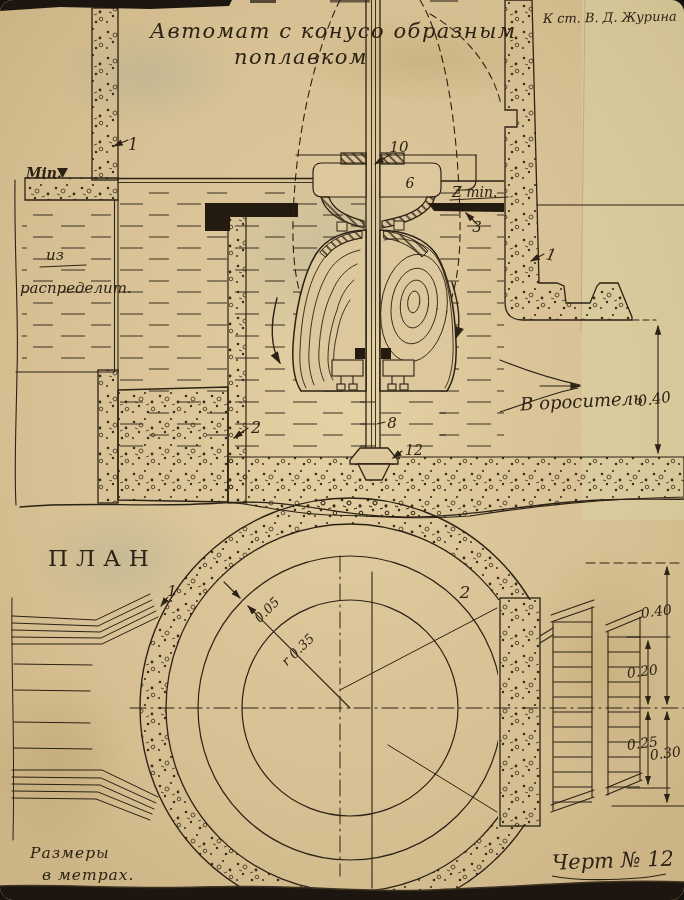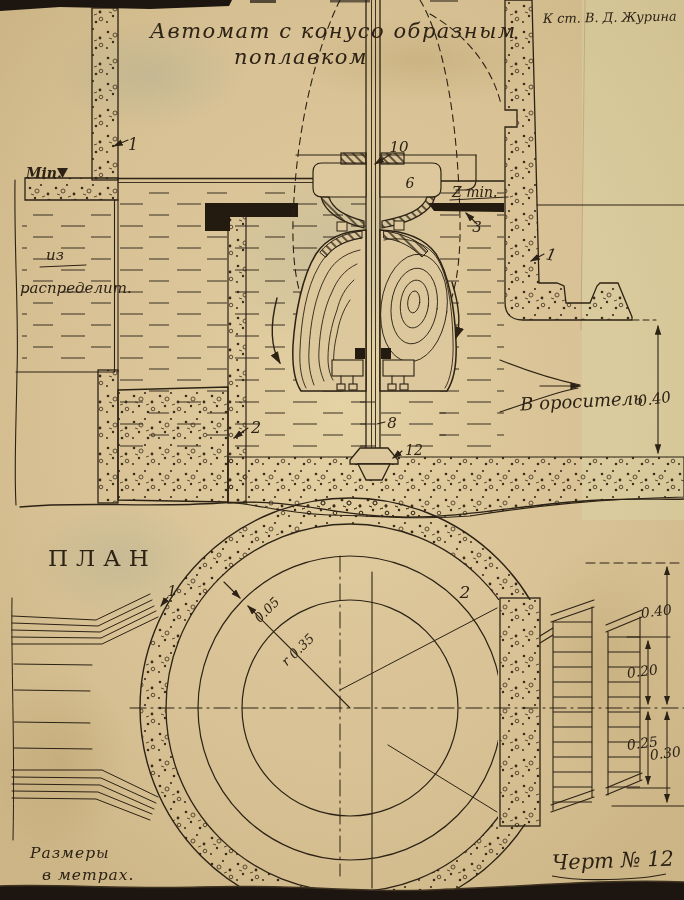--- a/index.html
+++ b/index.html
@@ -1,16 +1,16 @@
 <!DOCTYPE html>
 <html><head>
 <meta charset="utf-8">
 <style>
   html,body{margin:0;padding:0;background:#15110b;}
-  .stage{position:relative;width:684px;height:900px;overflow:hidden;font-family:"DejaVu Serif",serif;}
+  .stage{position:relative;width:684px;height:900px;overflow:hidden;font-family:"DejaVu Serif",serif;border-radius:13px;}
   svg{position:absolute;left:0;top:0;}
   .hw{font-family:"DejaVu Serif",serif;font-style:italic;fill:#2c2215;}
   .cap{font-family:"DejaVu Serif",serif;fill:#2c2215;}
 </style>
 </head>
 <body>
 
 <div class="stage">
 <svg width="684" height="900" viewBox="0 0 684 900">
   <defs>

